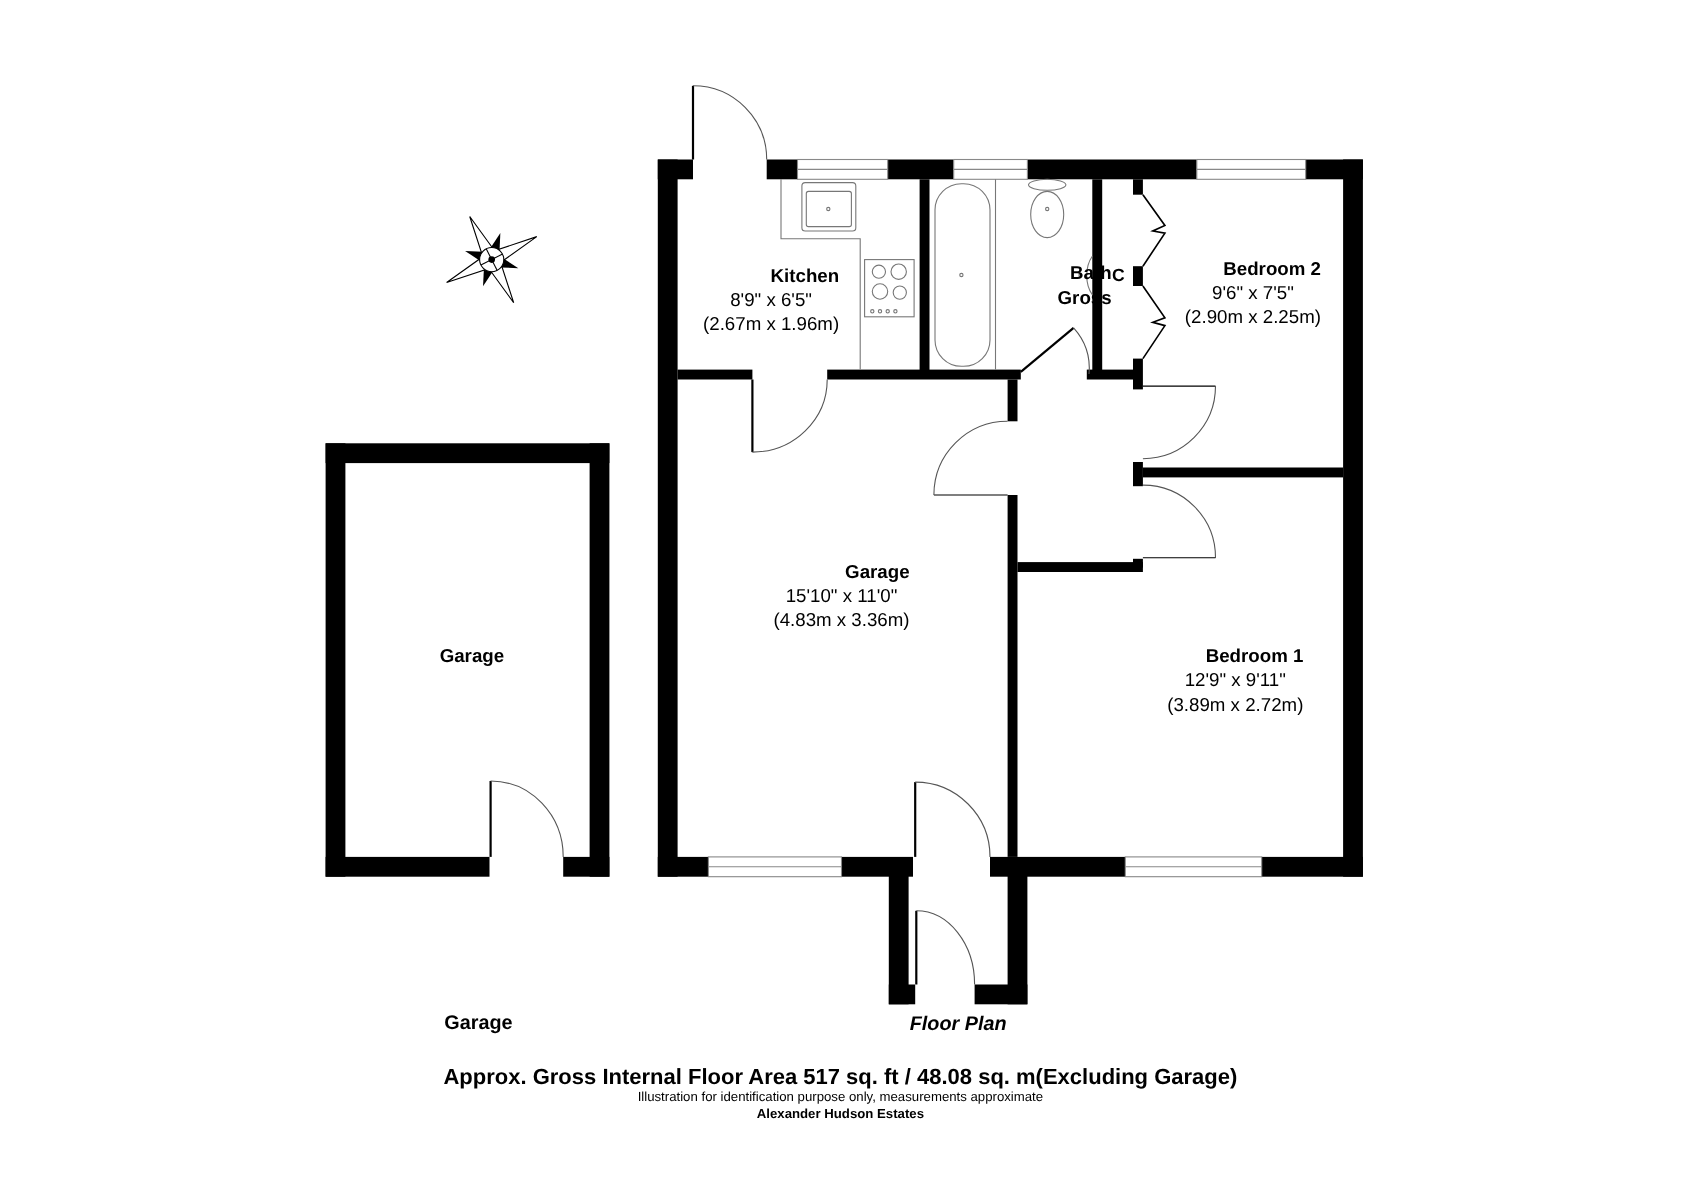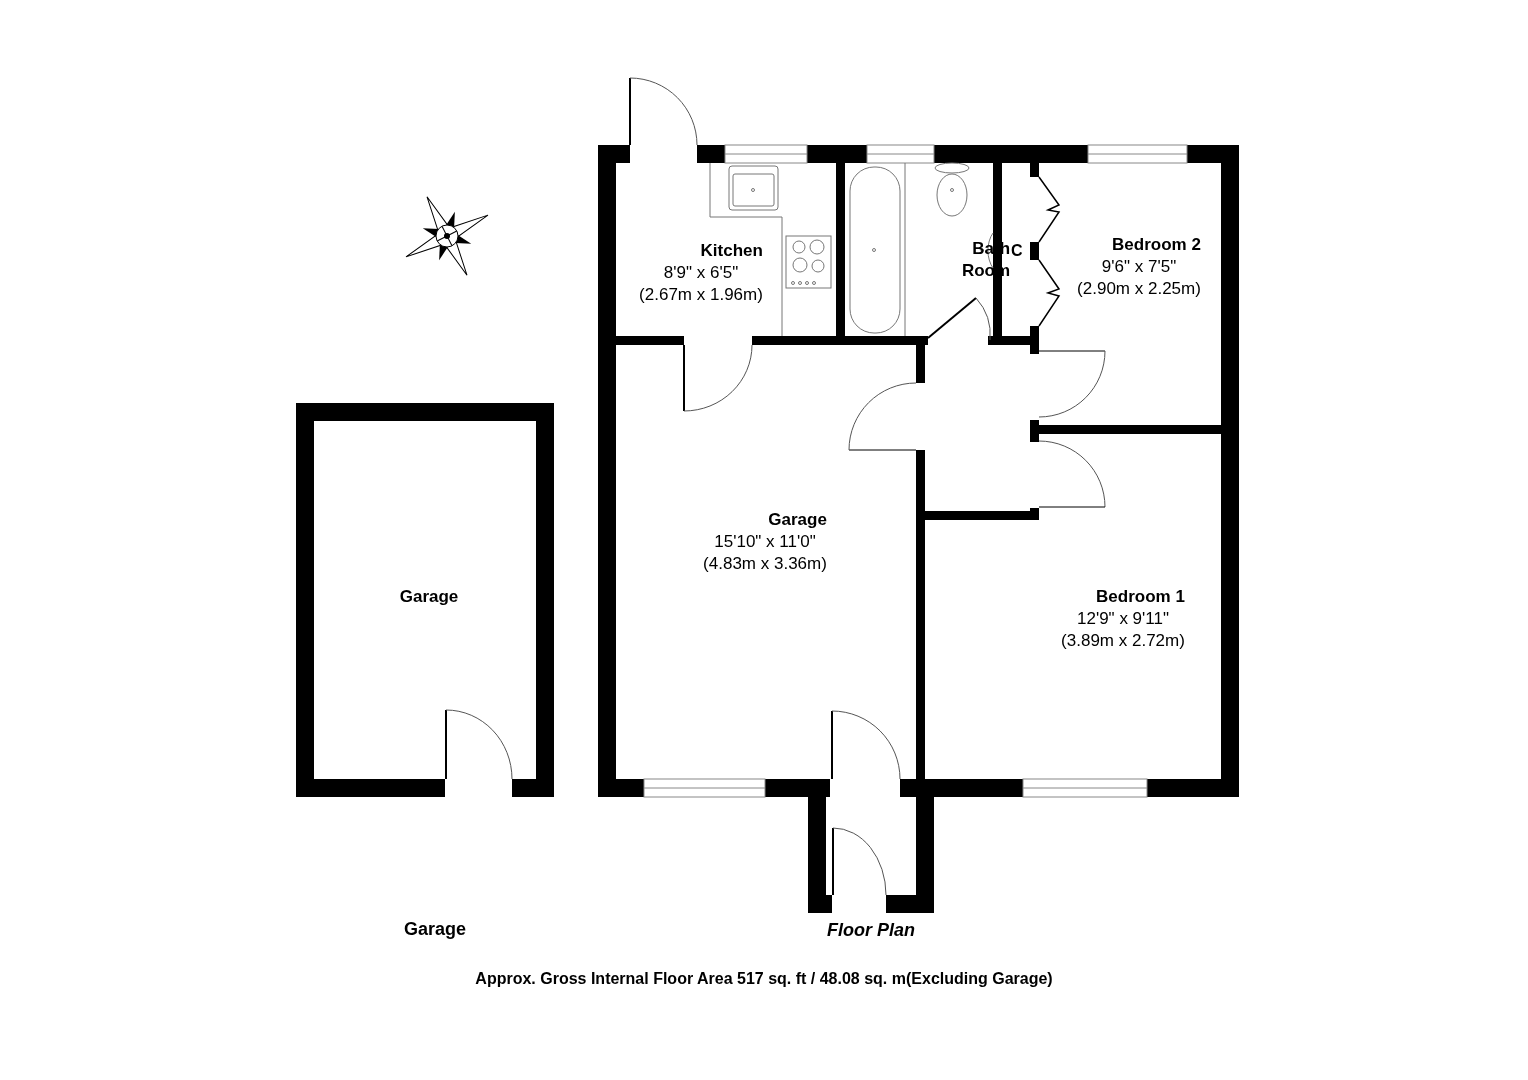--- a/index.html
+++ b/index.html
@@ -6,21 +6,21 @@
     body { width: 1528px; height: 1080px; position: relative; overflow: hidden;
            font-family: "Liberation Sans", sans-serif; color: #000; }
     svg.plan { position: absolute; left: 0; top: 0; }
     .lbl { position: absolute; text-align: center; transform: translateX(-50%);
            white-space: nowrap; line-height: 22px; }
     .lbl .name { font-weight: bold; font-size: 17px; display: block; text-align: right; }
     .lbl .dim { font-size: 17px; display: block; }
     .title { position: absolute; font-weight: bold; font-size: 18px; transform: translateX(-50%); white-space: nowrap; }
     .footer { position: absolute; left: 764px; top: 968px; transform: translateX(-50%);
               text-align: center; white-space: nowrap; }
-    .footer .area { font-weight: bold; font-size: 16px; line-height: 22px; display: block; }
+    .footer .area { font-weight: bold; font-size: 20px; line-height: 22px; display: block; }
     .footer .note { font-size: 12px; line-height: 15px; display: block; }
     .footer .company { font-weight: bold; font-size: 12px; line-height: 15px; display: block; }
     .closet { position: absolute; font-weight: bold; font-size: 16px; }
   </style>
 </head>
 <body>
 
 <svg class="plan" width="1528" height="1080" viewBox="0 0 1528 1080">
 
   <g transform="translate(447,236)">
@@ -171,21 +171,21 @@
 </svg>
 
 <div class="lbl" style="left:701px;top:240px;">
   <span class="name">Kitchen</span>
   <span class="dim">8'9" x 6'5"</span>
   <span class="dim">(2.67m x 1.96m)</span>
 </div>
 
 <div class="lbl" style="left:986px;top:238px;">
   <span class="name">Bath</span>
-  <span class="name">Room</span>
+  <span class="name">Gross</span>
 </div>
 
 <div class="closet" style="left:1011px;top:242px;">C</div>
 
 <div class="lbl" style="left:1139px;top:234px;">
   <span class="name">Bedroom 2</span>
   <span class="dim">9'6" x 7'5"</span>
   <span class="dim">(2.90m x 2.25m)</span>
 </div>
 
@@ -203,13 +203,15 @@
 
 <div class="lbl" style="left:429px;top:586px;">
   <span class="name">Garage</span>
 </div>
 
 <div class="title" style="left:435px;top:919px;">Garage</div>
 <div class="title" style="left:871px;top:920px;font-style:italic;">Floor Plan</div>
 
 <div class="footer">
   <span class="area">Approx. Gross Internal Floor Area 517 sq. ft / 48.08 sq. m(Excluding Garage)</span>
+  <span class="note">Illustration for identification purpose only, measurements approximate</span>
+  <span class="company">Alexander Hudson Estates</span>
 </div>
 
 </body></html>

